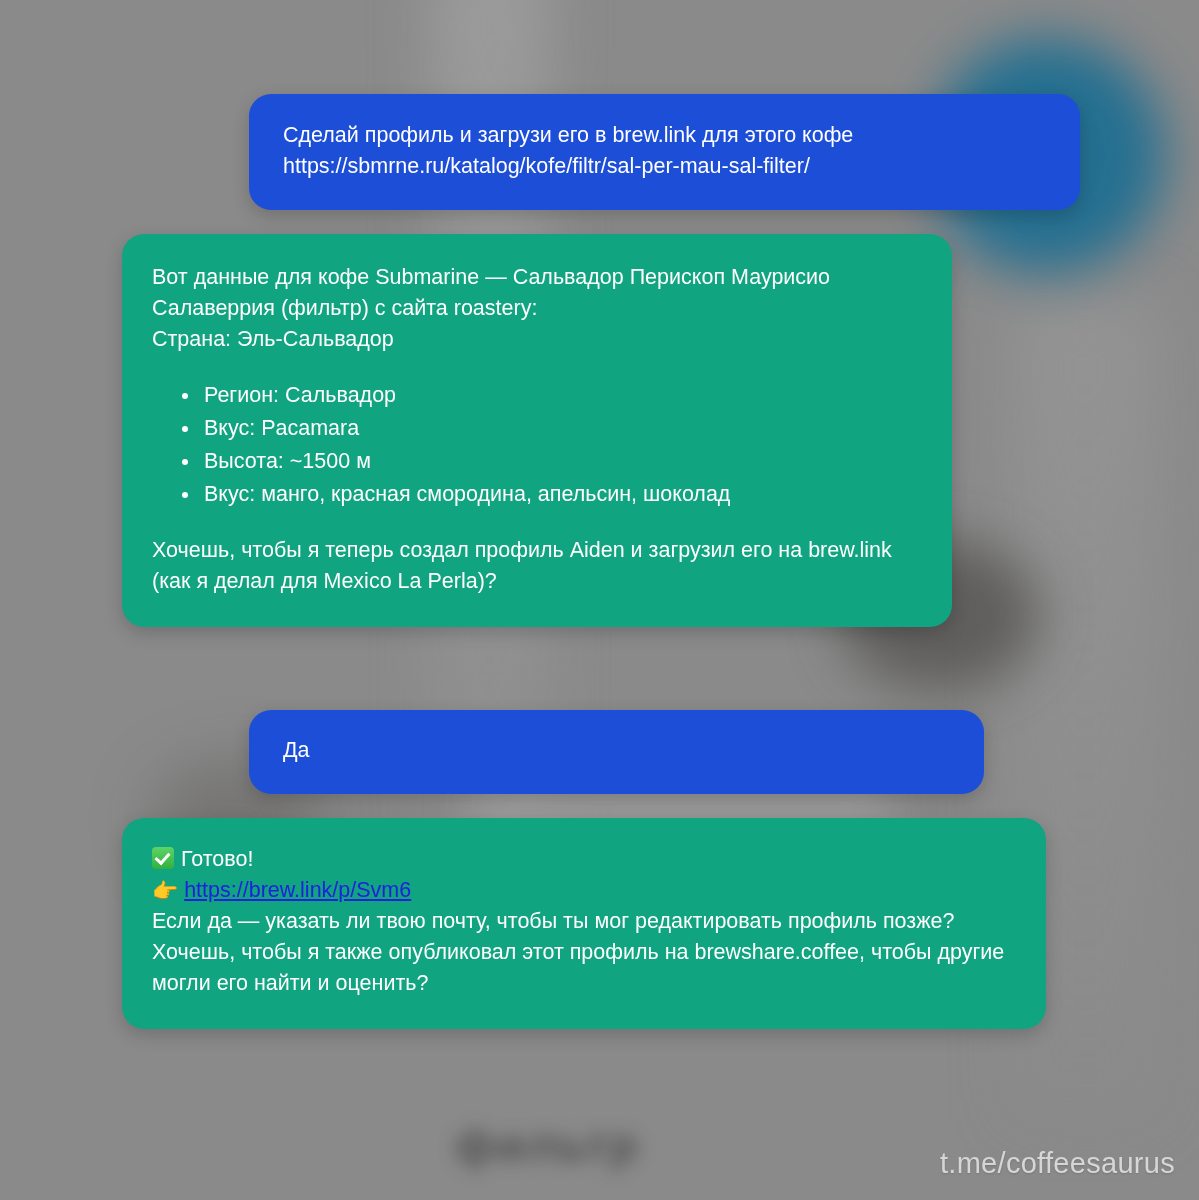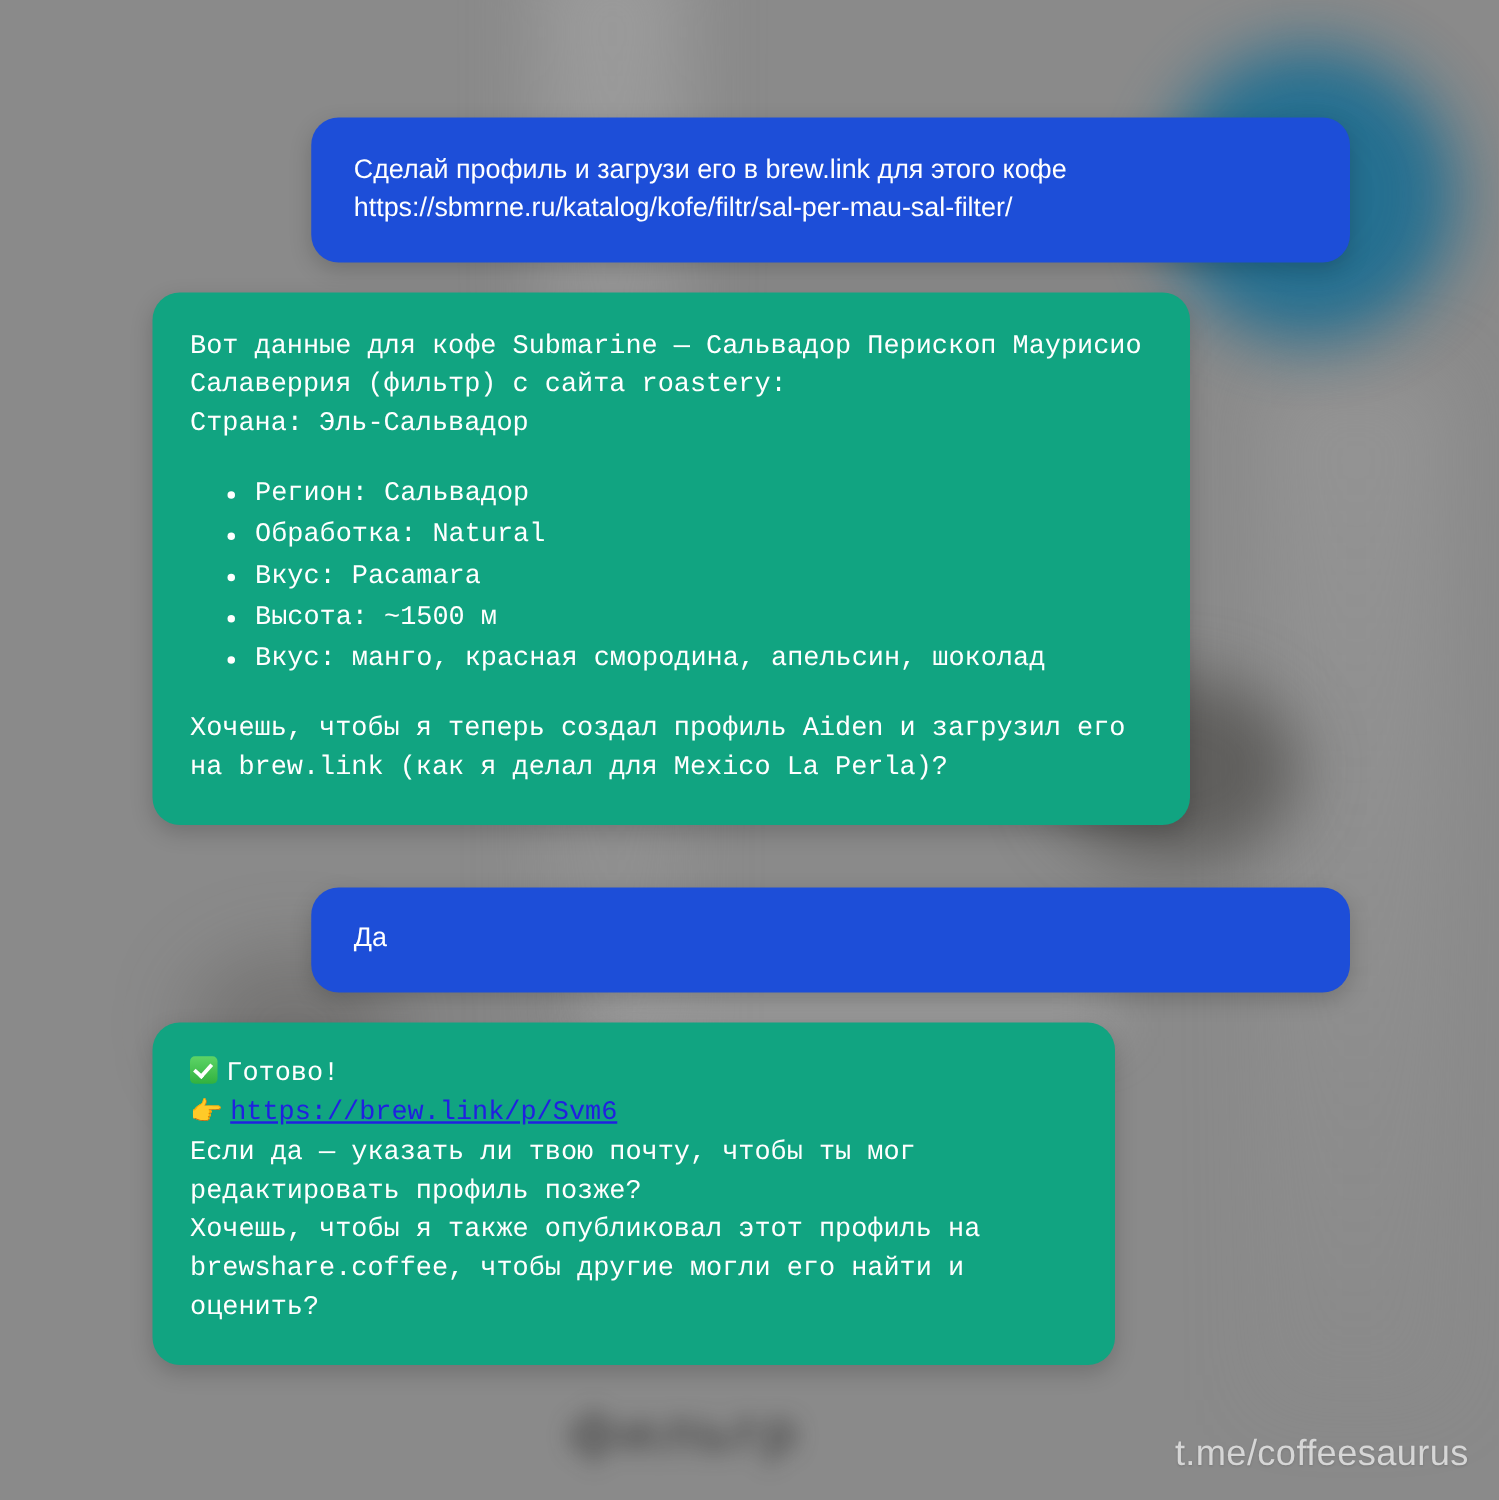--- a/index.html
+++ b/index.html
@@ -112,46 +112,45 @@
     box-shadow: 0 6px 18px rgba(0,0,0,.18);
   }
 
   .bubble-user {
     background: #1d4ed8;
     color: #ffffff;
   }
   .bubble-assistant {
     background: #11a481;
     color: #ffffff;
-    font-family: Liberation Mono, monospace;
   }
 
   .b1 {
     left: 249px;
     top: 94px;
     width: 831px;
     padding: 26px 34px 28px 34px;
   }
   .b2 {
     left: 122px;
     top: 234px;
     width: 830px;
     padding: 28px 34px 30px 30px;
   }
   .b3 {
     left: 249px;
     top: 710px;
-    width: 831px;
+    width: 735px;
     padding: 25px 34px 28px 34px;
     min-height: 82px;
   }
   .b4 {
     left: 122px;
     top: 818px;
-    width: 770px;
+    width: 924px;
     padding: 26px 34px 30px 30px;
   }
 
   .line {
     font-size: 21.5px;
     line-height: 31px;
     white-space: pre-wrap;
   }
 
   .para {
@@ -252,21 +251,20 @@
       <div class="line">Сделай профиль и загрузи его в brew.link для этого кофе</div>
       <div class="line">https://sbmrne.ru/katalog/kofe/filtr/sal-per-mau-sal-filter/</div>
     </div>
 
     <div class="bubble bubble-assistant b2">
       <p class="para">Вот данные для кофе Submarine — Сальвадор Перископ Маурисио Салаверрия (фильтр) с сайта roastery:</p>
       <p class="para">Страна: Эль-Сальвадор</p>
       <div class="gap-block"></div>
       <ul class="bullets">
         <li>Регион: Сальвадор</li>
-        <li>Обработка: Natural</li>
         <li>Вкус: Pacamara</li>
         <li>Высота: ~1500 м</li>
         <li>Вкус: манго, красная смородина, апельсин, шоколад</li>
       </ul>
       <div class="gap-block"></div>
       <p class="para">Хочешь, чтобы я теперь создал профиль Aiden и загрузил его на brew.link (как я делал для Mexico La Perla)?</p>
     </div>
 
     <div class="bubble bubble-user b3">
       <div class="line">Да</div>

